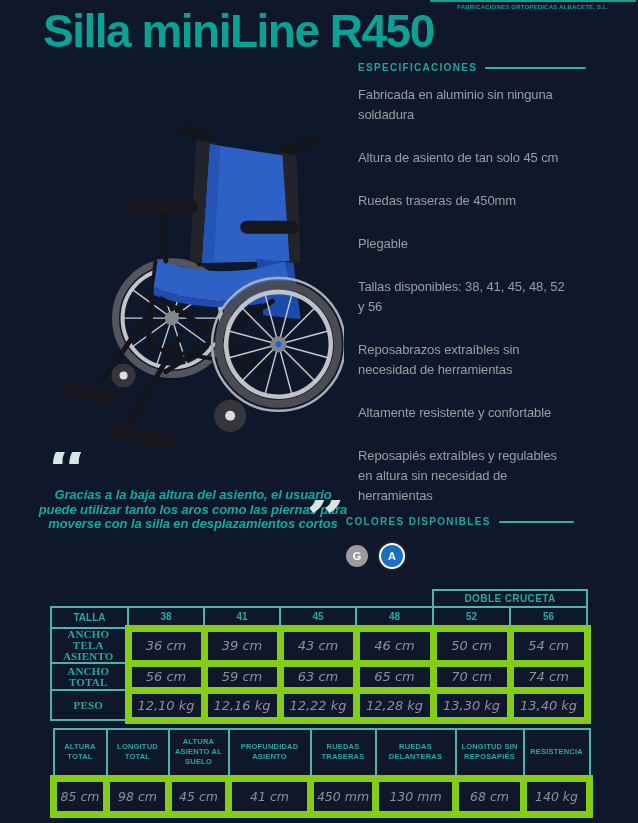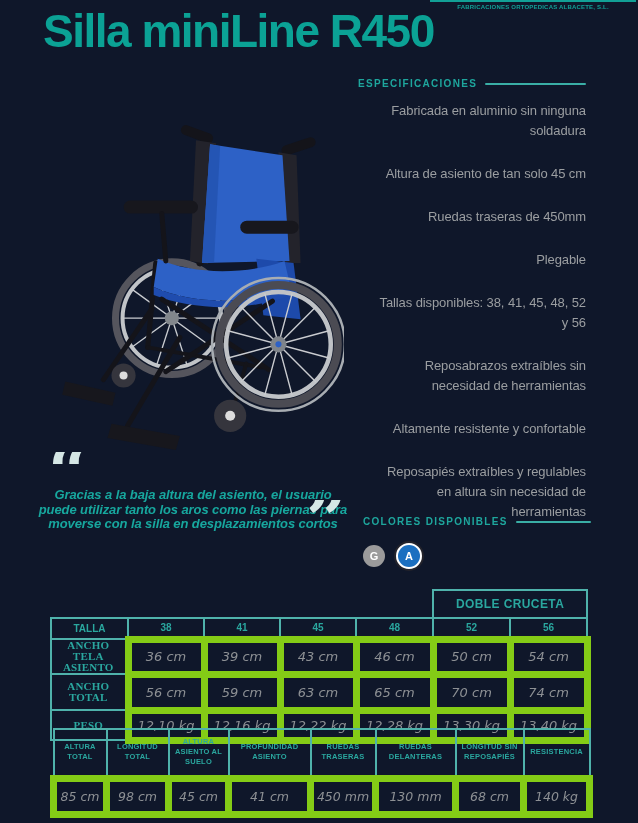--- a/index.html
+++ b/index.html
@@ -11,54 +11,54 @@
   
   .logo { position:absolute; top:0; left:430px; width:206px; border-top:2px solid #12a096; padding-top:2px; text-align:center; }
   .logo-text { font-size:6px; font-weight:bold; color:#12a096; letter-spacing:.2px; white-space:nowrap; }
   
   .title { position:absolute; left:43px; top:4px; font-size:46px; font-weight:bold; color:#0ba295; letter-spacing:-1.5px; }
   
   .sec-head { display:flex; align-items:center; }
   .sec-head .label { color:#1ea69d; font-size:10px; font-weight:bold; letter-spacing:1.3px; white-space:nowrap; }
   .sec-head .rule { flex:1; height:2px; background:#3aaea6; margin-left:8px; border-radius:1px; }
   
-  .specs { position:absolute; left:358px; top:78px; width:228px; }
-  .spec-list { margin-top:12px;text-align:right; }
+  .specs { position:absolute; left:358px; top:62px; width:228px; }
+  .spec-list { margin-top:12px; }
   .spec-item { color:#9b9ea1; font-size:13px; line-height:20px; margin-bottom:23px; white-space:pre-line; letter-spacing:-0.1px; }
   
   .quote-open, .quote-close { position:absolute; color:#d5e7e5; font-size:72px; font-weight:bold; font-family:"DejaVu Serif", serif; line-height:40px; height:40px; overflow:hidden; }
   .quote-open  { left:48px;  top:452px; }
   .quote-close { left:306px; top:500px; }
   .quote-text {
     position:absolute; left:28px; top:488px; width:330px; text-align:center;
     color:#17a79e; font-size:13px; line-height:14.5px; font-style:italic; font-weight:bold;
     white-space:pre-line; letter-spacing:-0.1px;
   }
   
-  .colors { position:absolute; left:363px; top:516px; width:228px; }
+  .colors { position:absolute; left:346px; top:516px; width:228px; }
   .swatches { display:flex; align-items:center; margin-top:14px; gap:9px; }
   .swatch { width:22px; height:22px; border-radius:50%; display:flex; align-items:center; justify-content:center;
             color:#fff; font-size:11px; font-weight:bold; }
   .swatch-g { background:#9b9b9b; }
   .swatch-a { background:#1b6fc0; }
   .swatch-ring { width:30px; height:30px; border-radius:50%; border:2px solid #23232b; display:flex; align-items:center; justify-content:center; background:#fff; }
   
   table { border-collapse:collapse; table-layout:fixed; }
   .t1 { position:absolute; left:50px; top:589px; width:536px; }
   .t2 { position:absolute; left:50px; top:728px; width:536px; }
   td { text-align:center; vertical-align:middle; overflow:hidden; }
   .hcell { border:2px solid #4fb2ab; color:#2aa79f; font-weight:bold; }
   .ghost { border:none; }
   .vcell { border:7px solid #84cc16; color:#8d9094; font-style:italic; font-family:"DejaVu Sans", sans-serif; }
-  .t1 .doble   { height:28px; font-size:12px; letter-spacing:.4px; }
+  .t1 .doble   { height:17px; font-size:10px; letter-spacing:.4px; }
   .t1 .size    { height:21px; font-size:10px; }
   .t1 .rowlbl  { font-size:11px;  letter-spacing:.2px; line-height:11px; padding:0 3px;font-family:Liberation Serif, serif; }
   .t1 .vcell   { font-size:13px; }
   .t1 tr.r1 td { height:30px; }
-  .t1 tr.r2 td { height:36px; }
+  .t1 tr.r2 td { height:27px; }
   .t1 tr.r3 td { height:30px; }
   .t2 .hcell   { height:49px; font-size:7.5px; line-height:10px; letter-spacing:.2px; padding:2px 1px; }
   .t2 .vcell   { height:36px; font-size:12.5px; }
   
   .product { position:absolute; left:56px; top:110px; width:288px; height:342px; }
 </style>
 </head>
 <body>
 
 <div class="page">

